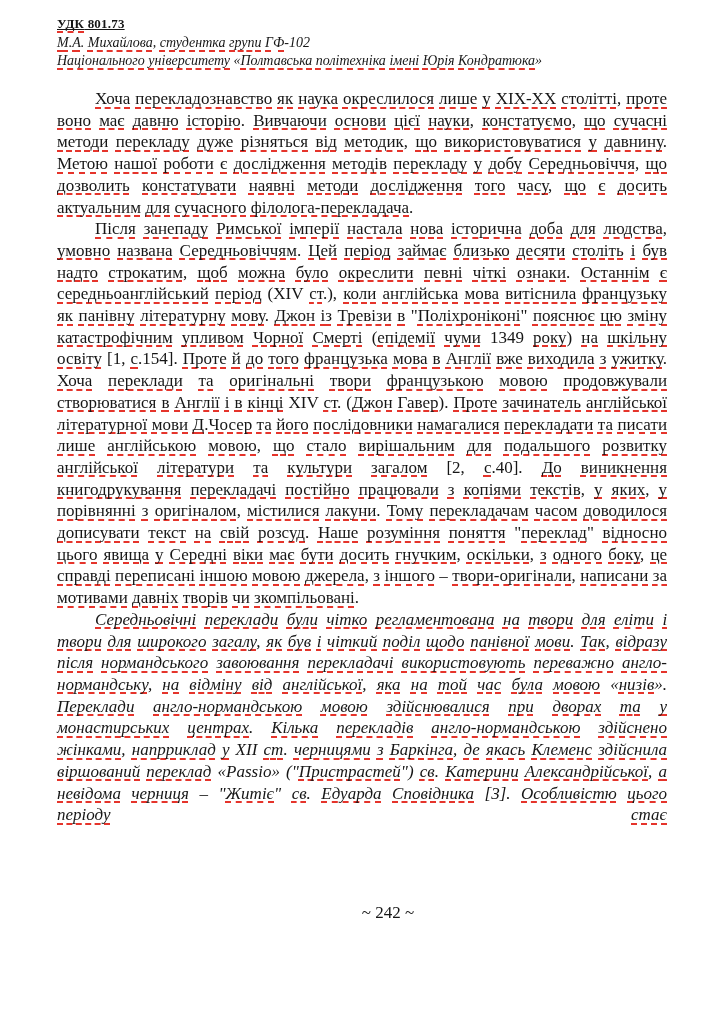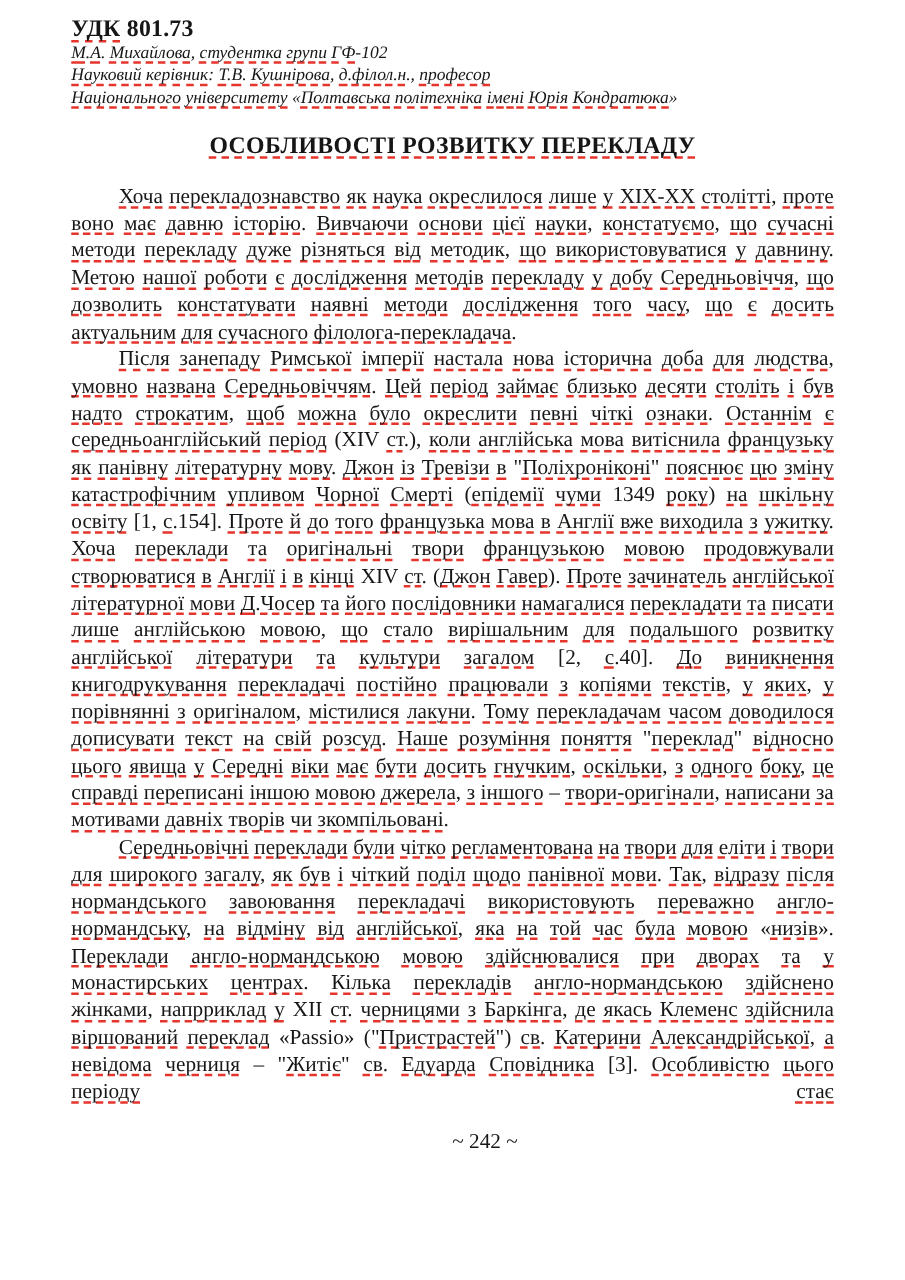--- a/index.html
+++ b/index.html
@@ -17,23 +17,24 @@
   }
   .page {
     position: relative;
     width: 724px;
     height: 1024px;
     padding: 14px 57px 0 57px;
     background: var(--paper);
   }
   .udk {
     font-weight: bold;
-    font-size: 19px;
+    font-size: 13px;
     line-height: 20px;
     letter-spacing: 0.2px;
+    text-decoration: underline;
   }
   .byline {
     margin-top: 0;
     text-align: left;
     font-style: italic;
     font-size: 14px;
     line-height: 18px;
   }
   .title {
     margin-top: 17px;
@@ -49,20 +50,21 @@
     line-height: 21.7px;
     text-align: justify;
   }
   .body-text p {
     text-indent: 38px;
     margin: 0;
   }
   .body-text p.pagebreak {
     
     text-align-last: justify;
+    font-style: italic;
   }
   .page-number {
     position: absolute;
     top: 902px;
     left: 0;
     width: 100%;
     text-align: center;
     font-size: 17px;
     line-height: 22px;
     margin-left: 26px;
@@ -79,26 +81,24 @@
 </style>
 </head>
 <body>
 
 <div class="page">
 
   <div class="udk"><span class="sp">УДК</span> 801.73</div>
 
   <div class="byline">
     <div><span class="sp">М</span>.<span class="sp">А</span>. <span class="sp">Михайлова</span>, <span class="sp">студентка</span> <span class="sp">групи</span> <span class="sp">ГФ</span>-102</div>
-    <div><span class="sp">Науковий</span> <span class="sp">керівник</span>: <span class="sp">Т</span>.<span class="sp">В</span>. <span class="sp">Кушнірова</span>, <span class="sp">д</span>.<span class="sp">філол</span>.<span class="sp">н</span>., <span class="sp">професор</span></div>
     <div><span class="sp">Національного</span> <span class="sp">університету</span> «<span class="sp">Полтавська</span> <span class="sp">політехніка</span> <span class="sp">імені</span> <span class="sp">Юрія</span> <span class="sp">Кондратюка</span>»</div>
   </div>
 
   <div class="title">
-    <div><span class="sp">ОСОБЛИВОСТІ</span> <span class="sp">РОЗВИТКУ</span> <span class="sp">ПЕРЕКЛАДУ</span></div>
   </div>
 
   <div class="body-text">
     <p><span class="sp">Хоча</span> <span class="sp">перекладознавство</span> <span class="sp">як</span> <span class="sp">наука</span> <span class="sp">окреслилося</span> <span class="sp">лише</span> <span class="sp">у</span> <span class="sp">ХІХ-ХХ</span> <span class="sp">столітті</span>, <span class="sp">проте</span> <span class="sp">воно</span> <span class="sp">має</span> <span class="sp">давню</span> <span class="sp">історію</span>. <span class="sp">Вивчаючи</span> <span class="sp">основи</span> <span class="sp">цієї</span> <span class="sp">науки</span>, <span class="sp">констатуємо</span>, <span class="sp">що</span> <span class="sp">сучасні</span> <span class="sp">методи</span> <span class="sp">перекладу</span> <span class="sp">дуже</span> <span class="sp">різняться</span> <span class="sp">від</span> <span class="sp">методик</span>, <span class="sp">що</span> <span class="sp">використовуватися</span> <span class="sp">у</span> <span class="sp">давнину</span>. <span class="sp">Метою</span> <span class="sp">нашої</span> <span class="sp">роботи</span> <span class="sp">є</span> <span class="sp">дослідження</span> <span class="sp">методів</span> <span class="sp">перекладу</span> <span class="sp">у</span> <span class="sp">добу</span> <span class="sp">Середньовіччя</span>, <span class="sp">що</span> <span class="sp">дозволить</span> <span class="sp">констатувати</span> <span class="sp">наявні</span> <span class="sp">методи</span> <span class="sp">дослідження</span> <span class="sp">того</span> <span class="sp">часу</span>, <span class="sp">що</span> <span class="sp">є</span> <span class="sp">досить</span> <span class="sp">актуальним</span> <span class="sp">для</span> <span class="sp">сучасного</span> <span class="sp">філолога-перекладача</span>.</p>
     <p><span class="sp">Після</span> <span class="sp">занепаду</span> <span class="sp">Римської</span> <span class="sp">імперії</span> <span class="sp">настала</span> <span class="sp">нова</span> <span class="sp">історична</span> <span class="sp">доба</span> <span class="sp">для</span> <span class="sp">людства</span>, <span class="sp">умовно</span> <span class="sp">названа</span> <span class="sp">Середньовіччям</span>. <span class="sp">Цей</span> <span class="sp">період</span> <span class="sp">займає</span> <span class="sp">близько</span> <span class="sp">десяти</span> <span class="sp">століть</span> <span class="sp">і</span> <span class="sp">був</span> <span class="sp">надто</span> <span class="sp">строкатим</span>, <span class="sp">щоб</span> <span class="sp">можна</span> <span class="sp">було</span> <span class="sp">окреслити</span> <span class="sp">певні</span> <span class="sp">чіткі</span> <span class="sp">ознаки</span>. <span class="sp">Останнім</span> <span class="sp">є</span> <span class="sp">середньоанглійський</span> <span class="sp">період</span> (XIV <span class="sp">ст</span>.), <span class="sp">коли</span> <span class="sp">англійська</span> <span class="sp">мова</span> <span class="sp">витіснила</span> <span class="sp">французьку</span> <span class="sp">як</span> <span class="sp">панівну</span> <span class="sp">літературну</span> <span class="sp">мову</span>. <span class="sp">Джон</span> <span class="sp">із</span> <span class="sp">Тревізи</span> <span class="sp">в</span> "<span class="sp">Поліхроніконі</span>" <span class="sp">пояснює</span> <span class="sp">цю</span> <span class="sp">зміну</span> <span class="sp">катастрофічним</span> <span class="sp">упливом</span> <span class="sp">Чорної</span> <span class="sp">Смерті</span> (<span class="sp">епідемії</span> <span class="sp">чуми</span> 1349 <span class="sp">року</span>) <span class="sp">на</span> <span class="sp">шкільну</span> <span class="sp">освіту</span> [1, <span class="sp">с</span>.154]. <span class="sp">Проте</span> <span class="sp">й</span> <span class="sp">до</span> <span class="sp">того</span> <span class="sp">французька</span> <span class="sp">мова</span> <span class="sp">в</span> <span class="sp">Англії</span> <span class="sp">вже</span> <span class="sp">виходила</span> <span class="sp">з</span> <span class="sp">ужитку</span>. <span class="sp">Хоча</span> <span class="sp">переклади</span> <span class="sp">та</span> <span class="sp">оригінальні</span> <span class="sp">твори</span> <span class="sp">французькою</span> <span class="sp">мовою</span> <span class="sp">продовжували</span> <span class="sp">створюватися</span> <span class="sp">в</span> <span class="sp">Англії</span> <span class="sp">і</span> <span class="sp">в</span> <span class="sp">кінці</span> XIV <span class="sp">ст</span>. (<span class="sp">Джон</span> <span class="sp">Гавер</span>). <span class="sp">Проте</span> <span class="sp">зачинатель</span> <span class="sp">англійської</span> <span class="sp">літературної</span> <span class="sp">мови</span> <span class="sp">Д</span>.<span class="sp">Чосер</span> <span class="sp">та</span> <span class="sp">його</span> <span class="sp">послідовники</span> <span class="sp">намагалися</span> <span class="sp">перекладати</span> <span class="sp">та</span> <span class="sp">писати</span> <span class="sp">лише</span> <span class="sp">англійською</span> <span class="sp">мовою</span>, <span class="sp">що</span> <span class="sp">стало</span> <span class="sp">вирішальним</span> <span class="sp">для</span> <span class="sp">подальшого</span> <span class="sp">розвитку</span> <span class="sp">англійської</span> <span class="sp">літератури</span> <span class="sp">та</span> <span class="sp">культури</span> <span class="sp">загалом</span> [2, <span class="sp">с</span>.40]. <span class="sp">До</span> <span class="sp">виникнення</span> <span class="sp">книгодрукування</span> <span class="sp">перекладачі</span> <span class="sp">постійно</span> <span class="sp">працювали</span> <span class="sp">з</span> <span class="sp">копіями</span> <span class="sp">текстів</span>, <span class="sp">у</span> <span class="sp">яких</span>, <span class="sp">у</span> <span class="sp">порівнянні</span> <span class="sp">з</span> <span class="sp">оригіналом</span>, <span class="sp">містилися</span> <span class="sp">лакуни</span>. <span class="sp">Тому</span> <span class="sp">перекладачам</span> <span class="sp">часом</span> <span class="sp">доводилося</span> <span class="sp">дописувати</span> <span class="sp">текст</span> <span class="sp">на</span> <span class="sp">свій</span> <span class="sp">розсуд</span>. <span class="sp">Наше</span> <span class="sp">розуміння</span> <span class="sp">поняття</span> "<span class="sp">переклад</span>" <span class="sp">відносно</span> <span class="sp">цього</span> <span class="sp">явища</span> <span class="sp">у</span> <span class="sp">Середні</span> <span class="sp">віки</span> <span class="sp">має</span> <span class="sp">бути</span> <span class="sp">досить</span> <span class="sp">гнучким</span>, <span class="sp">оскільки</span>, <span class="sp">з</span> <span class="sp">одного</span> <span class="sp">боку</span>, <span class="sp">це</span> <span class="sp">справді</span> <span class="sp">переписані</span> <span class="sp">іншою</span> <span class="sp">мовою</span> <span class="sp">джерела</span>, <span class="sp">з</span> <span class="sp">іншого</span> – <span class="sp">твори-оригінали</span>, <span class="sp">написани</span> <span class="sp">за</span> <span class="sp">мотивами</span> <span class="sp">давніх</span> <span class="sp">творів</span> <span class="sp">чи</span> <span class="sp">зкомпільовані</span>.</p>
     <p class="pagebreak"><span class="sp">Середньовічні</span> <span class="sp">переклади</span> <span class="sp">були</span> <span class="sp">чітко</span> <span class="sp">регламентована</span> <span class="sp">на</span> <span class="sp">твори</span> <span class="sp">для</span> <span class="sp">еліти</span> <span class="sp">і</span> <span class="sp">твори</span> <span class="sp">для</span> <span class="sp">широкого</span> <span class="sp">загалу</span>, <span class="sp">як</span> <span class="sp">був</span> <span class="sp">і</span> <span class="sp">чіткий</span> <span class="sp">поділ</span> <span class="sp">щодо</span> <span class="sp">панівної</span> <span class="sp">мови</span>. <span class="sp">Так</span>, <span class="sp">відразу</span> <span class="sp">після</span> <span class="sp">нормандського</span> <span class="sp">завоювання</span> <span class="sp">перекладачі</span> <span class="sp">використовують</span> <span class="sp">переважно</span> <span class="sp">англо-нормандську</span>, <span class="sp">на</span> <span class="sp">відміну</span> <span class="sp">від</span> <span class="sp">англійської</span>, <span class="sp">яка</span> <span class="sp">на</span> <span class="sp">той</span> <span class="sp">час</span> <span class="sp">була</span> <span class="sp">мовою</span> «<span class="sp">низів</span>». <span class="sp">Переклади</span> <span class="sp">англо-нормандською</span> <span class="sp">мовою</span> <span class="sp">здійснювалися</span> <span class="sp">при</span> <span class="sp">дворах</span> <span class="sp">та</span> <span class="sp">у</span> <span class="sp">монастирських</span> <span class="sp">центрах</span>. <span class="sp">Кілька</span> <span class="sp">перекладів</span> <span class="sp">англо-нормандською</span> <span class="sp">здійснено</span> <span class="sp">жінками</span>, <span class="sp">напрриклад</span> <span class="sp">у</span> XII <span class="sp">ст</span>. <span class="sp">черницями</span> <span class="sp">з</span> <span class="sp">Баркінга</span>, <span class="sp">де</span> <span class="sp">якась</span> <span class="sp">Клеменс</span> <span class="sp">здійснила</span> <span class="sp">віршований</span> <span class="sp">переклад</span> «Passio» ("<span class="sp">Пристрастей</span>") <span class="sp">св</span>. <span class="sp">Катерини</span> <span class="sp">Александрійської</span>, <span class="sp">а</span> <span class="sp">невідома</span> <span class="sp">черниця</span> – "<span class="sp">Житіє</span>" <span class="sp">св</span>. <span class="sp">Едуарда</span> <span class="sp">Сповідника</span> [3]. <span class="sp">Особливістю</span> <span class="sp">цього</span> <span class="sp">періоду</span> <span class="sp">стає</span></p>
   </div>
 
   <div class="page-number">~ 242 ~</div>
 

